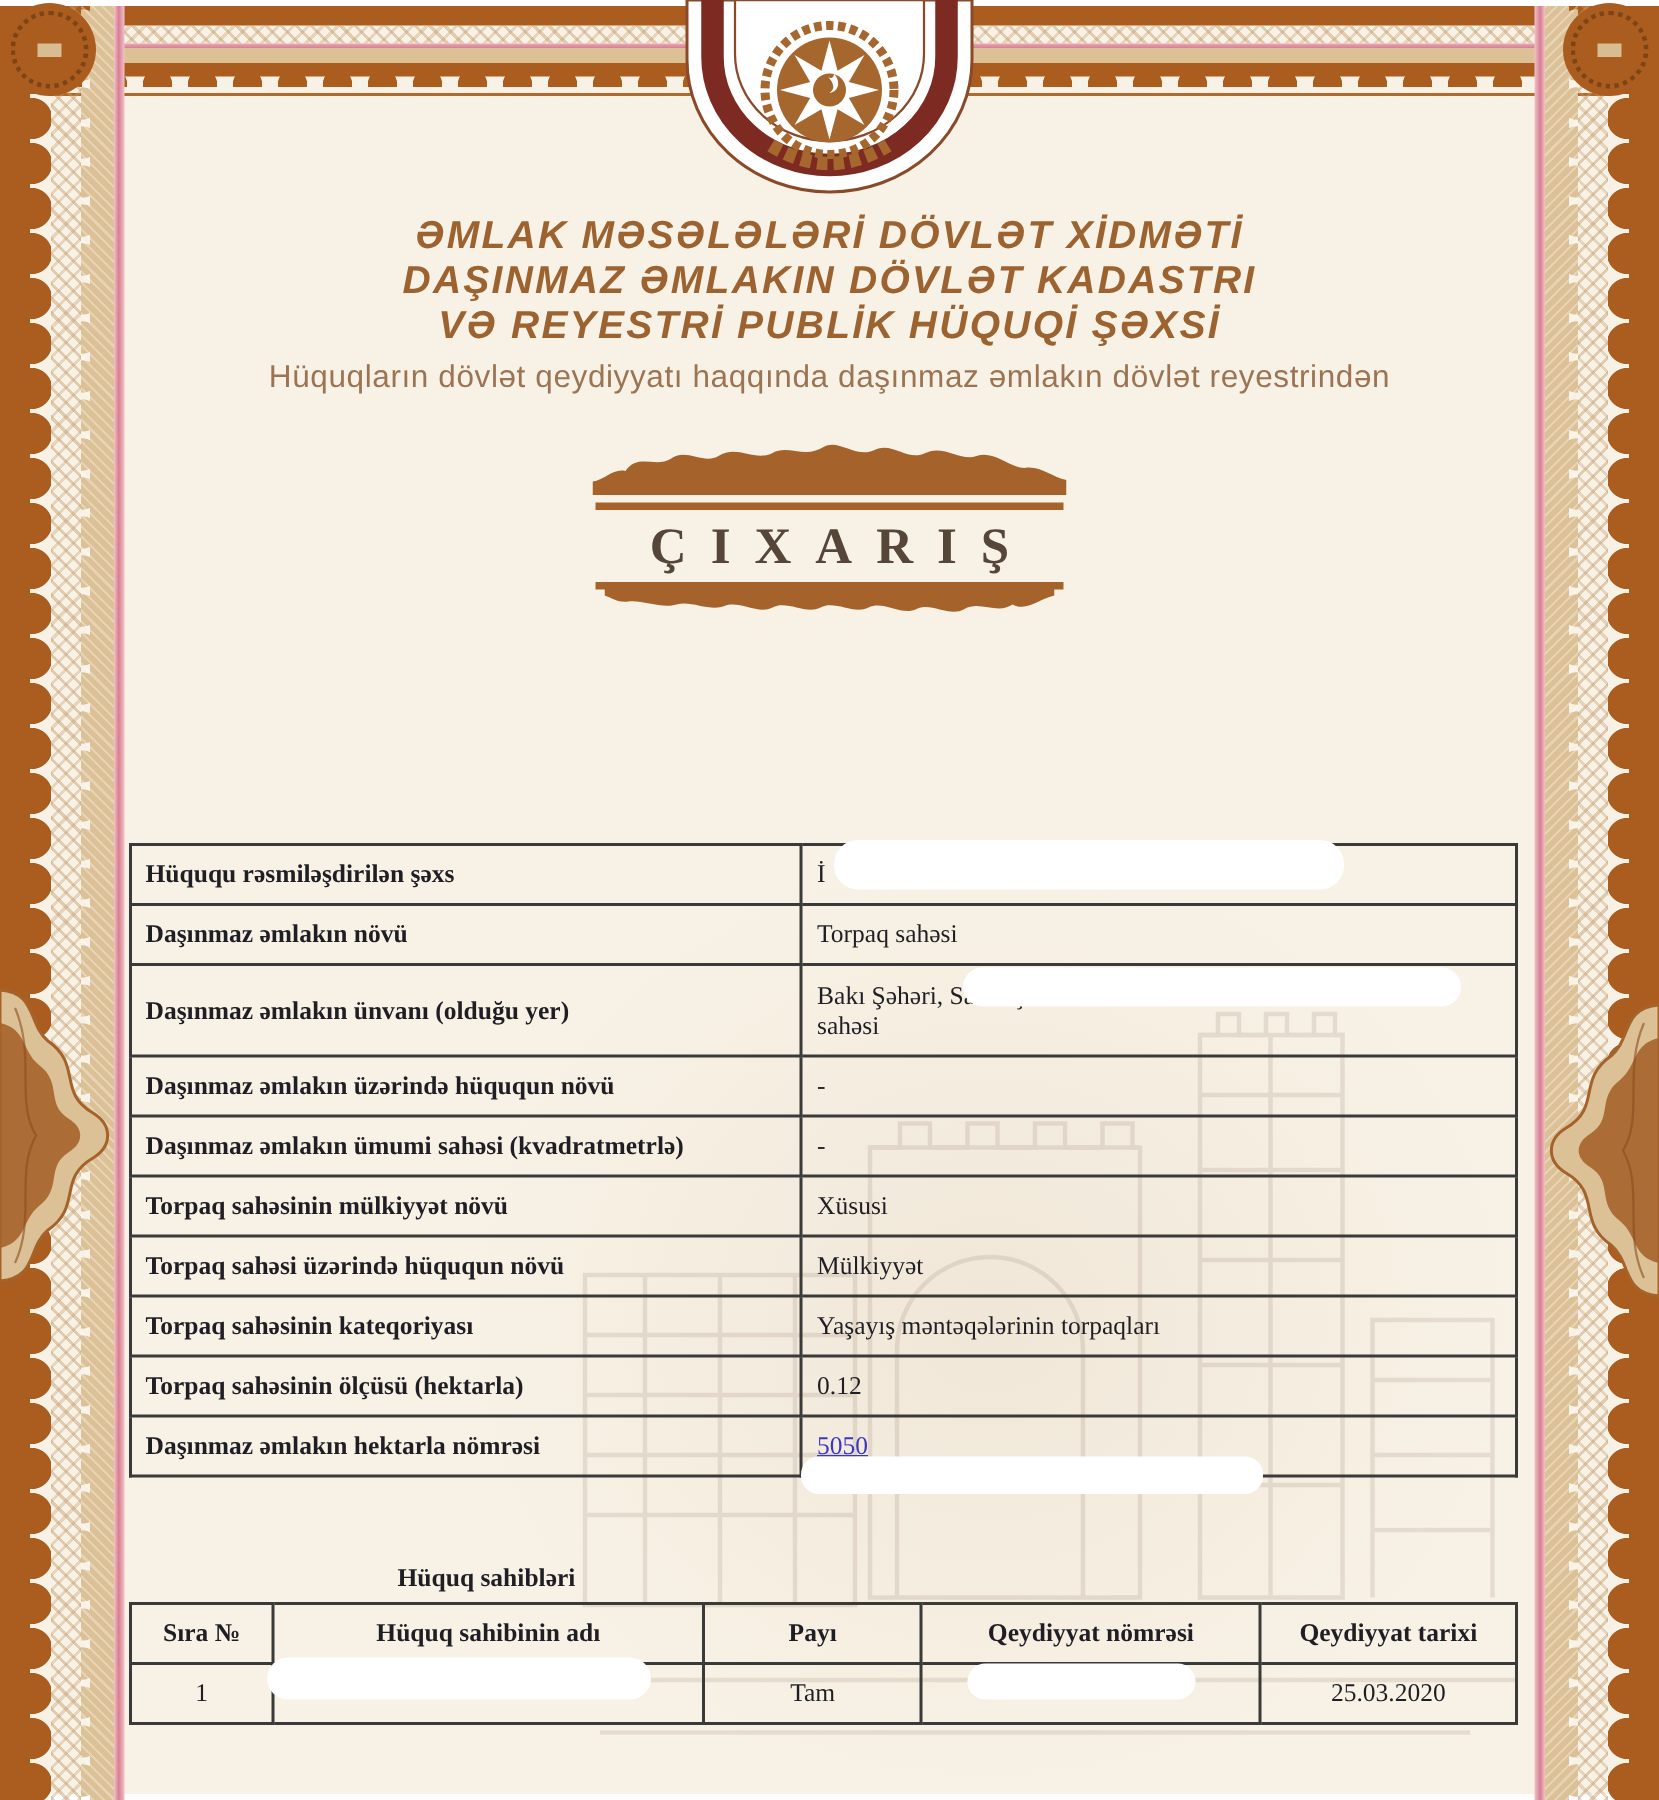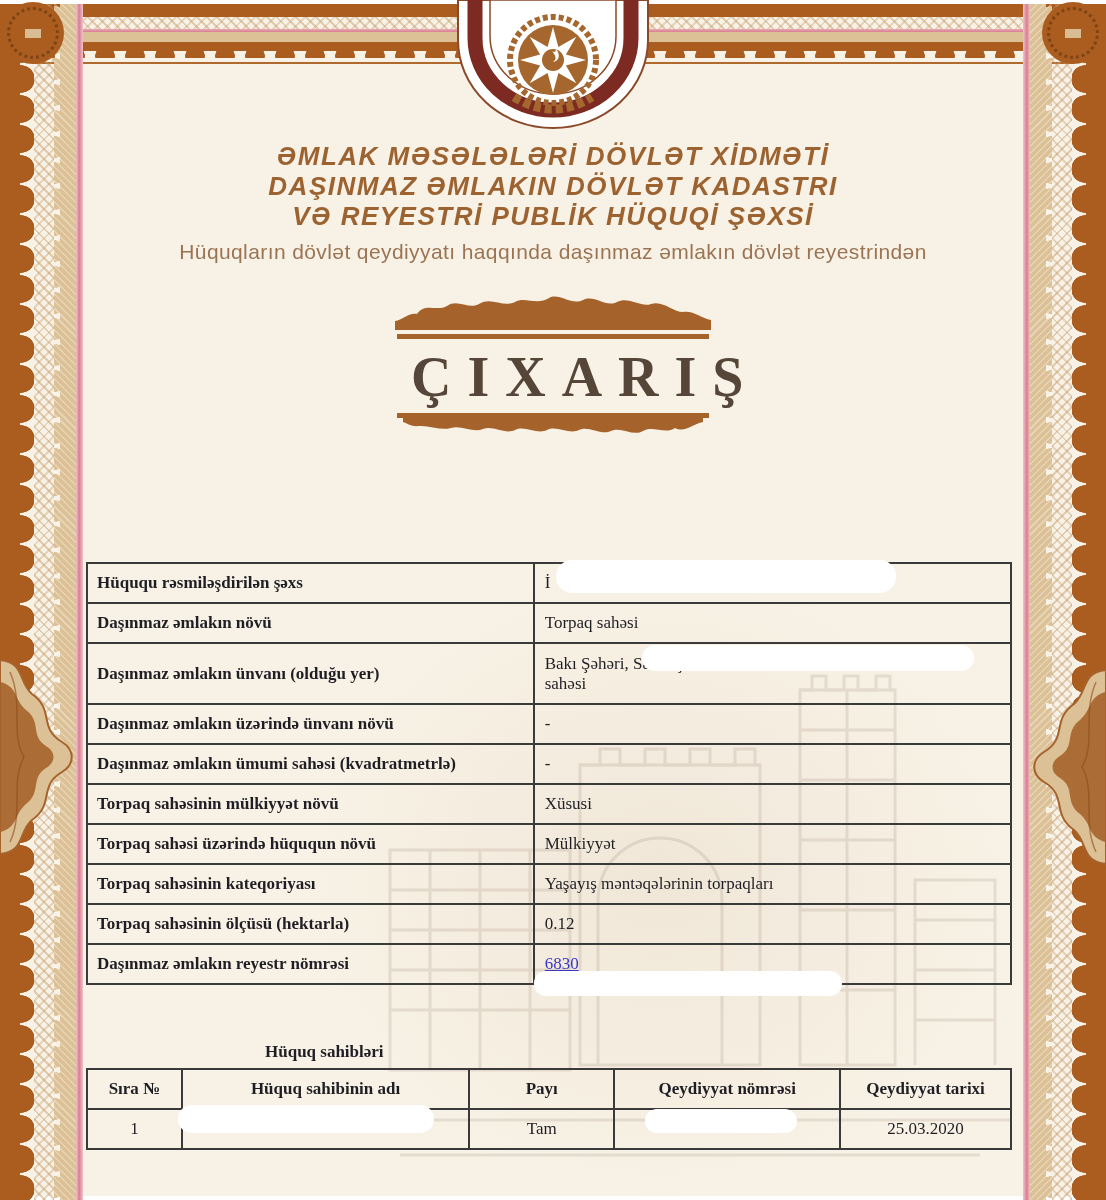--- a/index.html
+++ b/index.html
@@ -61,21 +61,21 @@
   
   .org-title{position:absolute;left:0;right:0;top:141px;text-align:center;z-index:2;
     font-family:"Liberation Sans",sans-serif;font-weight:bold;font-size:26px;line-height:30px;
     color:#9c6331;letter-spacing:1.5px;font-style:italic;}
   .subtitle{position:absolute;left:0;right:0;top:240px;text-align:center;z-index:2;
     font-family:"Liberation Sans",sans-serif;font-size:21px;color:#9b7453;letter-spacing:.4px;}
 
   
   .cx{position:absolute;left:395px;top:290px;width:316px;z-index:2;text-align:center;}
   .cx .line{height:5px;background:#a5632b;margin:0 2px;}
-  .cx-word{font-family:"Liberation Serif",serif;font-weight:bold;font-size:56px;color:#564639;
+  .cx-word{font-family:"Liberation Serif",serif;font-weight:bold;font-size:34px;color:#564639;
     letter-spacing:16px;padding:6px 0 4px 16px;}
 
   
   .wash{position:absolute;left:300px;top:560px;width:720px;height:640px;z-index:0;
     background:radial-gradient(closest-side, rgba(170,130,90,.10), rgba(170,130,90,0));}
   .watermark{position:absolute;left:330px;top:580px;z-index:0;opacity:.13;}
 
   
   table{border-collapse:collapse;}
   .details{position:absolute;left:86px;top:562px;width:926px;z-index:2;
@@ -201,21 +201,21 @@
       <td class="val"><span>Torpaq sahəsi</span></td>
     </tr>
     <tr class="h61">
       <td class="lbl">Daşınmaz əmlakın ünvanı (olduğu yer)</td>
       <td class="val">
         <span>Bakı Şəhəri, Sabunç</span><span class="dash-right">-</span><br>
         <span>sahəsi</span>
       </td>
     </tr>
     <tr class="h40">
-      <td class="lbl">Daşınmaz əmlakın üzərində ünvanı növü</td>
+      <td class="lbl">Daşınmaz əmlakın üzərində hüququn növü</td>
       <td class="val"><span>-</span></td>
     </tr>
     <tr class="h40">
       <td class="lbl">Daşınmaz əmlakın ümumi sahəsi (kvadratmetrlə)</td>
       <td class="val"><span>-</span></td>
     </tr>
     <tr class="h40">
       <td class="lbl">Torpaq sahəsinin mülkiyyət növü</td>
       <td class="val"><span>Xüsusi</span></td>
     </tr>
@@ -225,22 +225,22 @@
     </tr>
     <tr class="h40">
       <td class="lbl">Torpaq sahəsinin kateqoriyası</td>
       <td class="val"><span>Yaşayış məntəqələrinin torpaqları</span></td>
     </tr>
     <tr class="h40">
       <td class="lbl">Torpaq sahəsinin ölçüsü (hektarla)</td>
       <td class="val"><span>0.12</span></td>
     </tr>
     <tr class="h40">
-      <td class="lbl">Daşınmaz əmlakın reyestr nömrəsi</td>
-      <td class="val"><a href="#" class="reg-link">6830</a></td>
+      <td class="lbl">Daşınmaz əmlakın hektarla nömrəsi</td>
+      <td class="val"><a href="#" class="reg-link">5050</a></td>
     </tr>
   </tbody>
 </table>
 
 <div class="owners-title">Hüquq sahibləri</div>
 <table class="owners">
   <tbody>
     <tr>
       <th class="ow-c1">Sıra №</th>
       <th class="ow-c2">Hüquq sahibinin adı</th>

